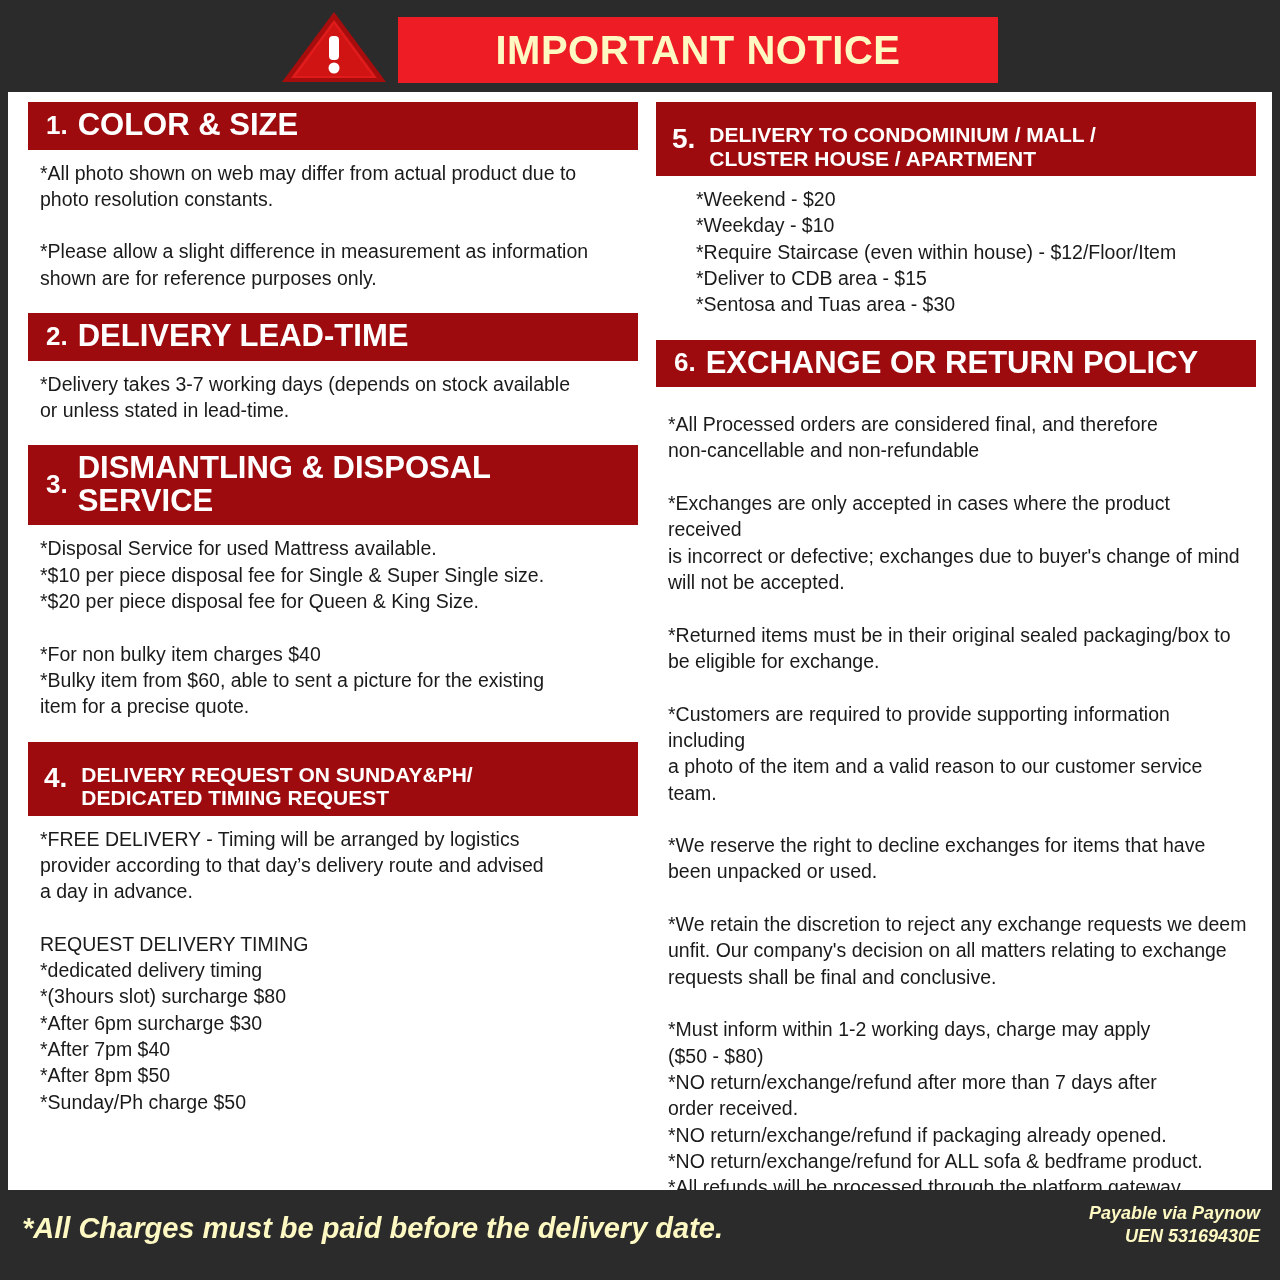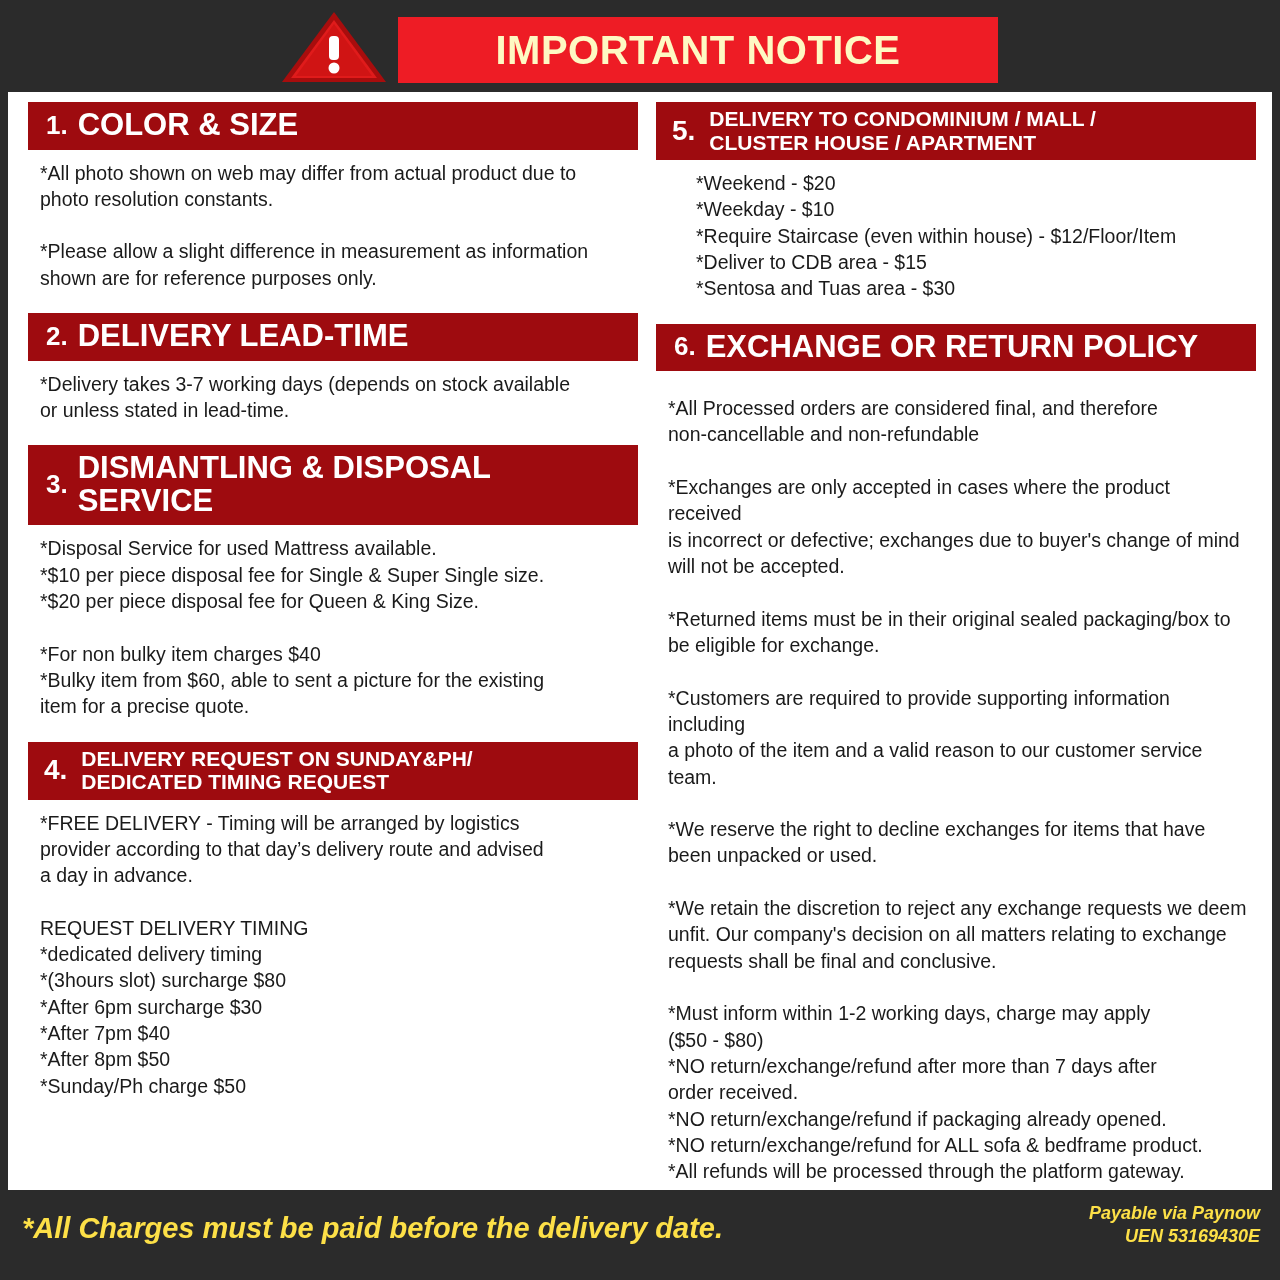--- a/index.html
+++ b/index.html
@@ -74,40 +74,40 @@
   }
   .sec-bar.two-line { padding: 5px 12px 6px 10px; }
   .sec-bar .num {
     font-size: 26px;
     font-weight: bold;
     margin-right: 10px;
     flex: 0 0 auto;
   }
   .sec-bar .num.big { font-size: 28px; margin-right: 14px; margin-left: 6px;}
   .sec-bar .ttl { font-size: 31px; }
-  .sec-bar .ttl.small { font-size: 21px; line-height: 1.12; }
+  .sec-bar .ttl.small { font-size: 21px; line-height: 1.12; margin-top: 16px; }
 
   .body-text {
     font-size: 19.5px;
     color: #1a1a1a;
     line-height: 1.35;
     padding: 10px 8px 0 12px;
     white-space: pre-line;
   }
   .body-text.indent { padding-left: 40px; }
   .body-text.tight { padding-top: 24px; }
   .gap-m { height: 22px; }
 
   
   .footer {
     position: absolute;
     left: 0; bottom: 0;
     width: 1280px; height: 90px;
     background: #2b2b2b;
-    color: #fde047;
+    color: #fef9c3;
   }
   .footer-left {
     position: absolute;
     left: 22px; top: 22px;
     font-size: 29px;
     font-weight: bold;
     font-style: italic;
   }
   .footer-right {
     position: absolute;

